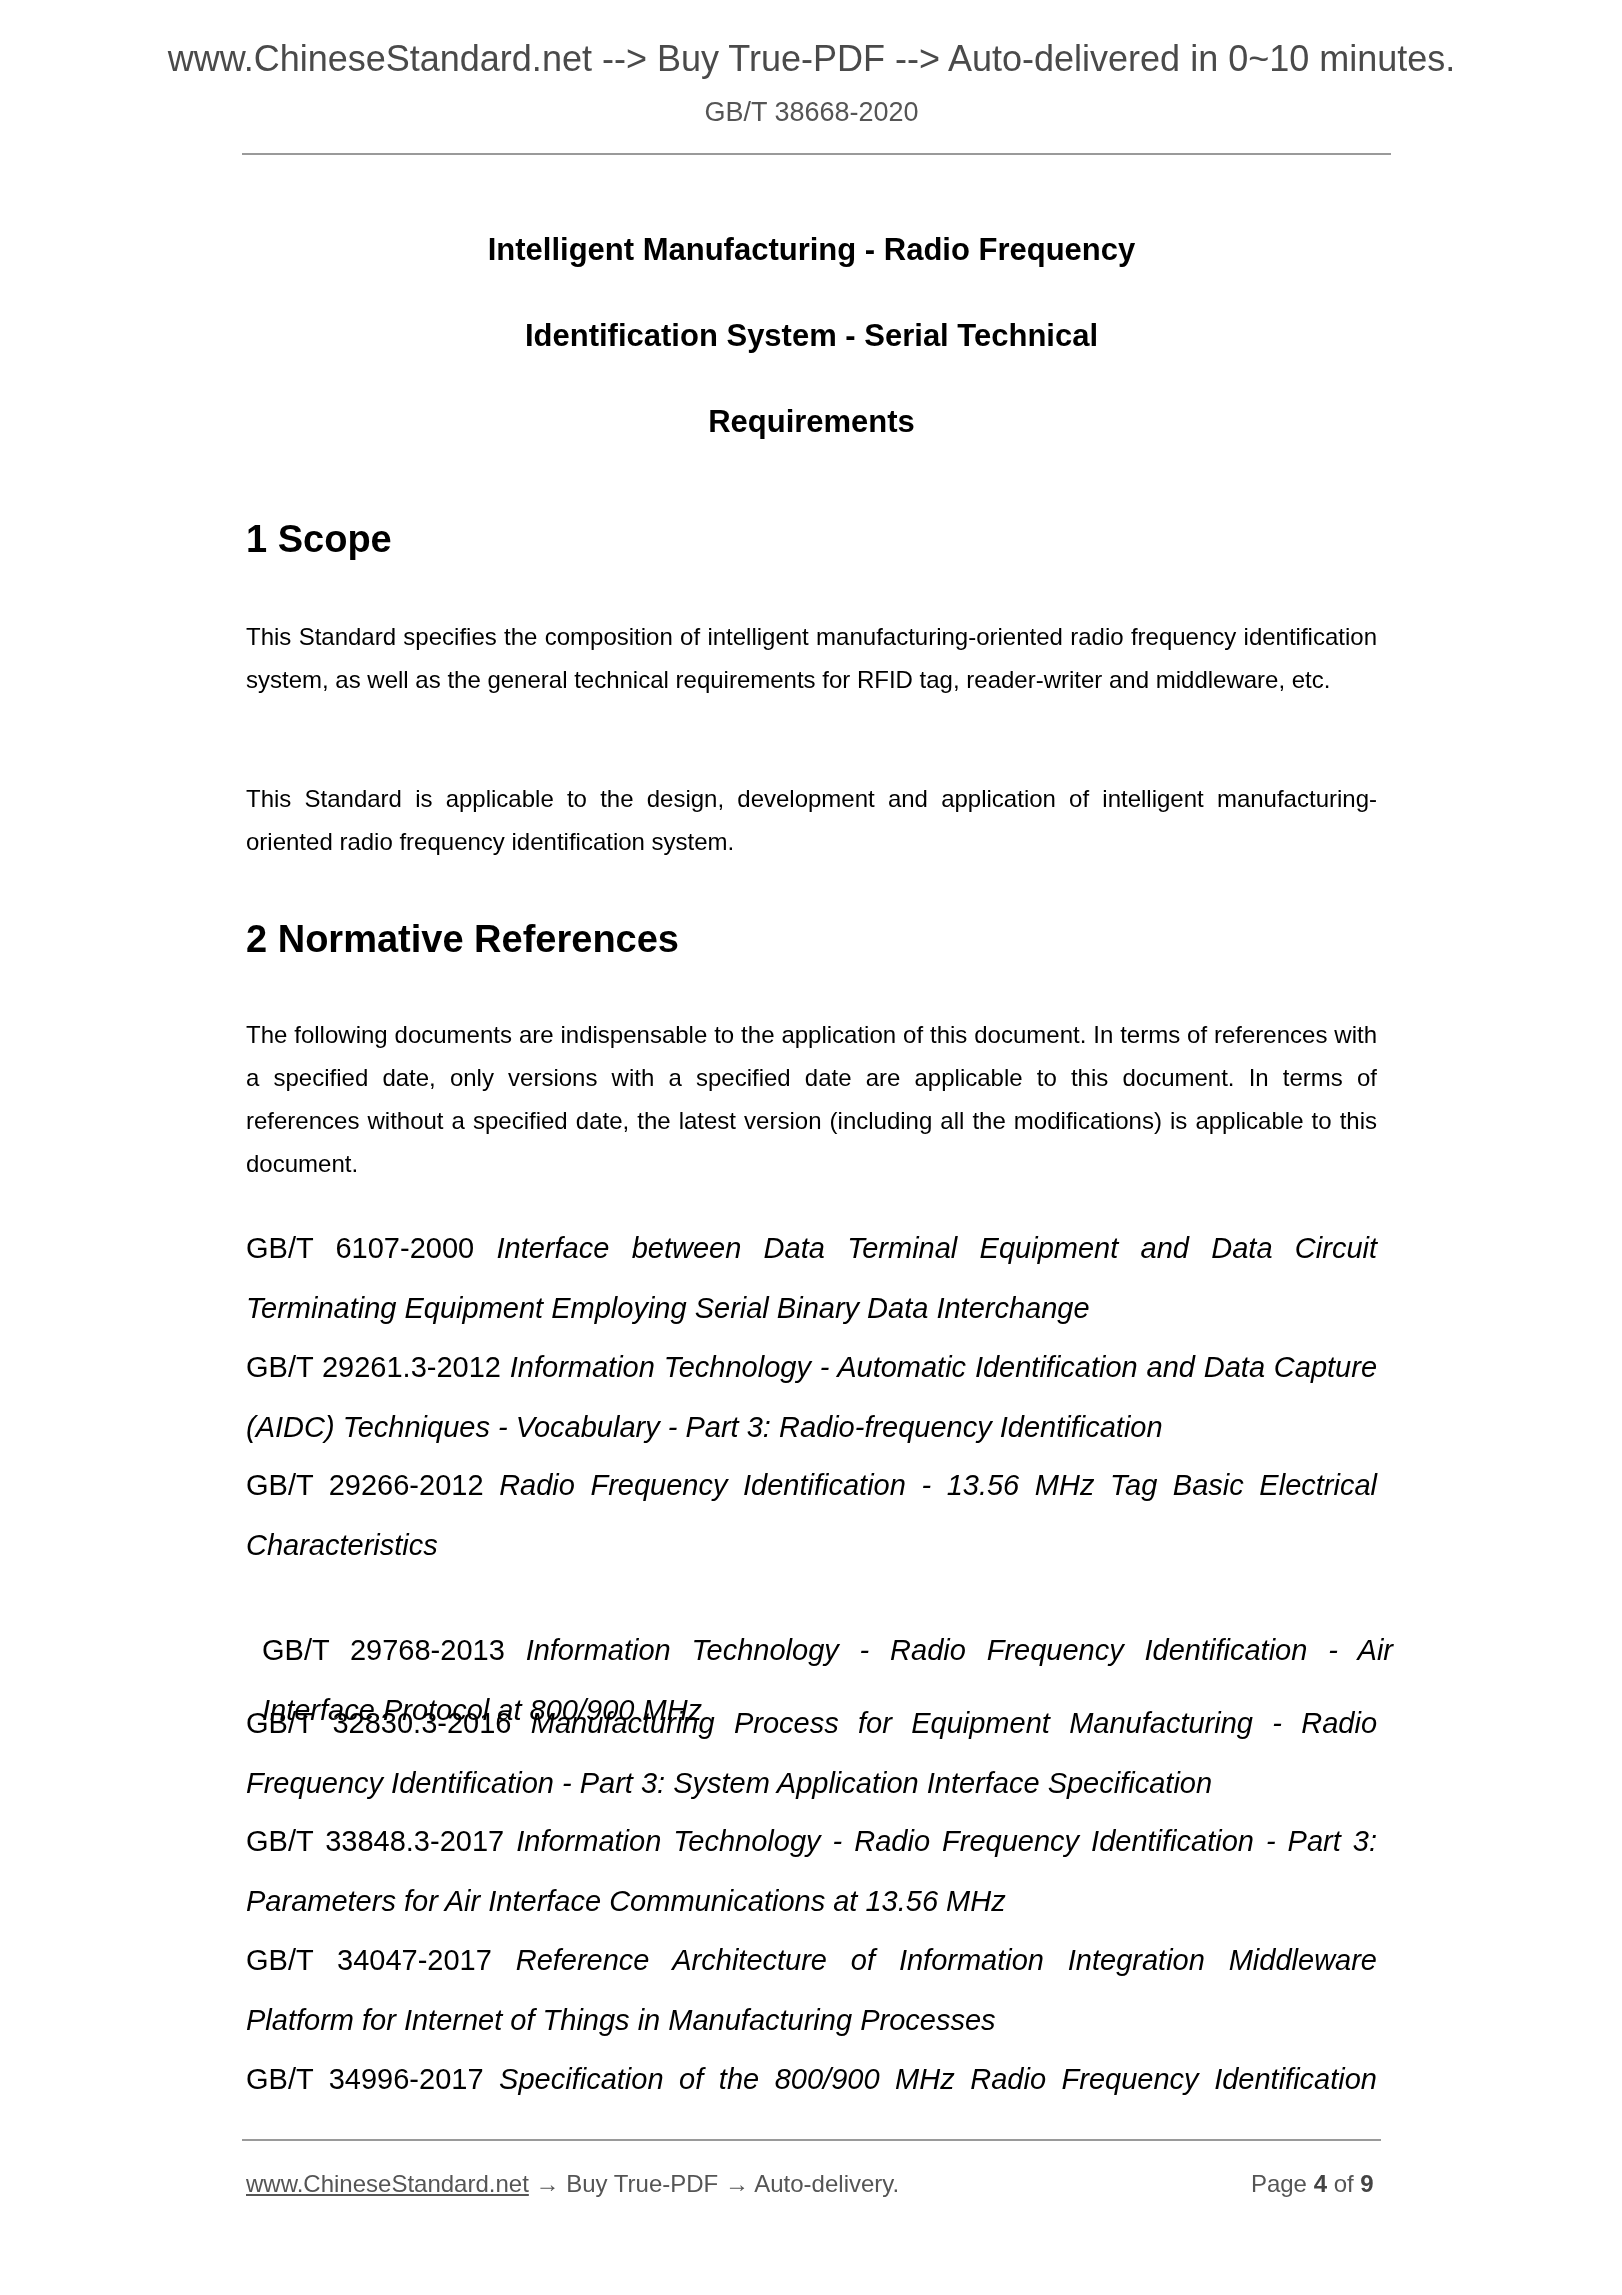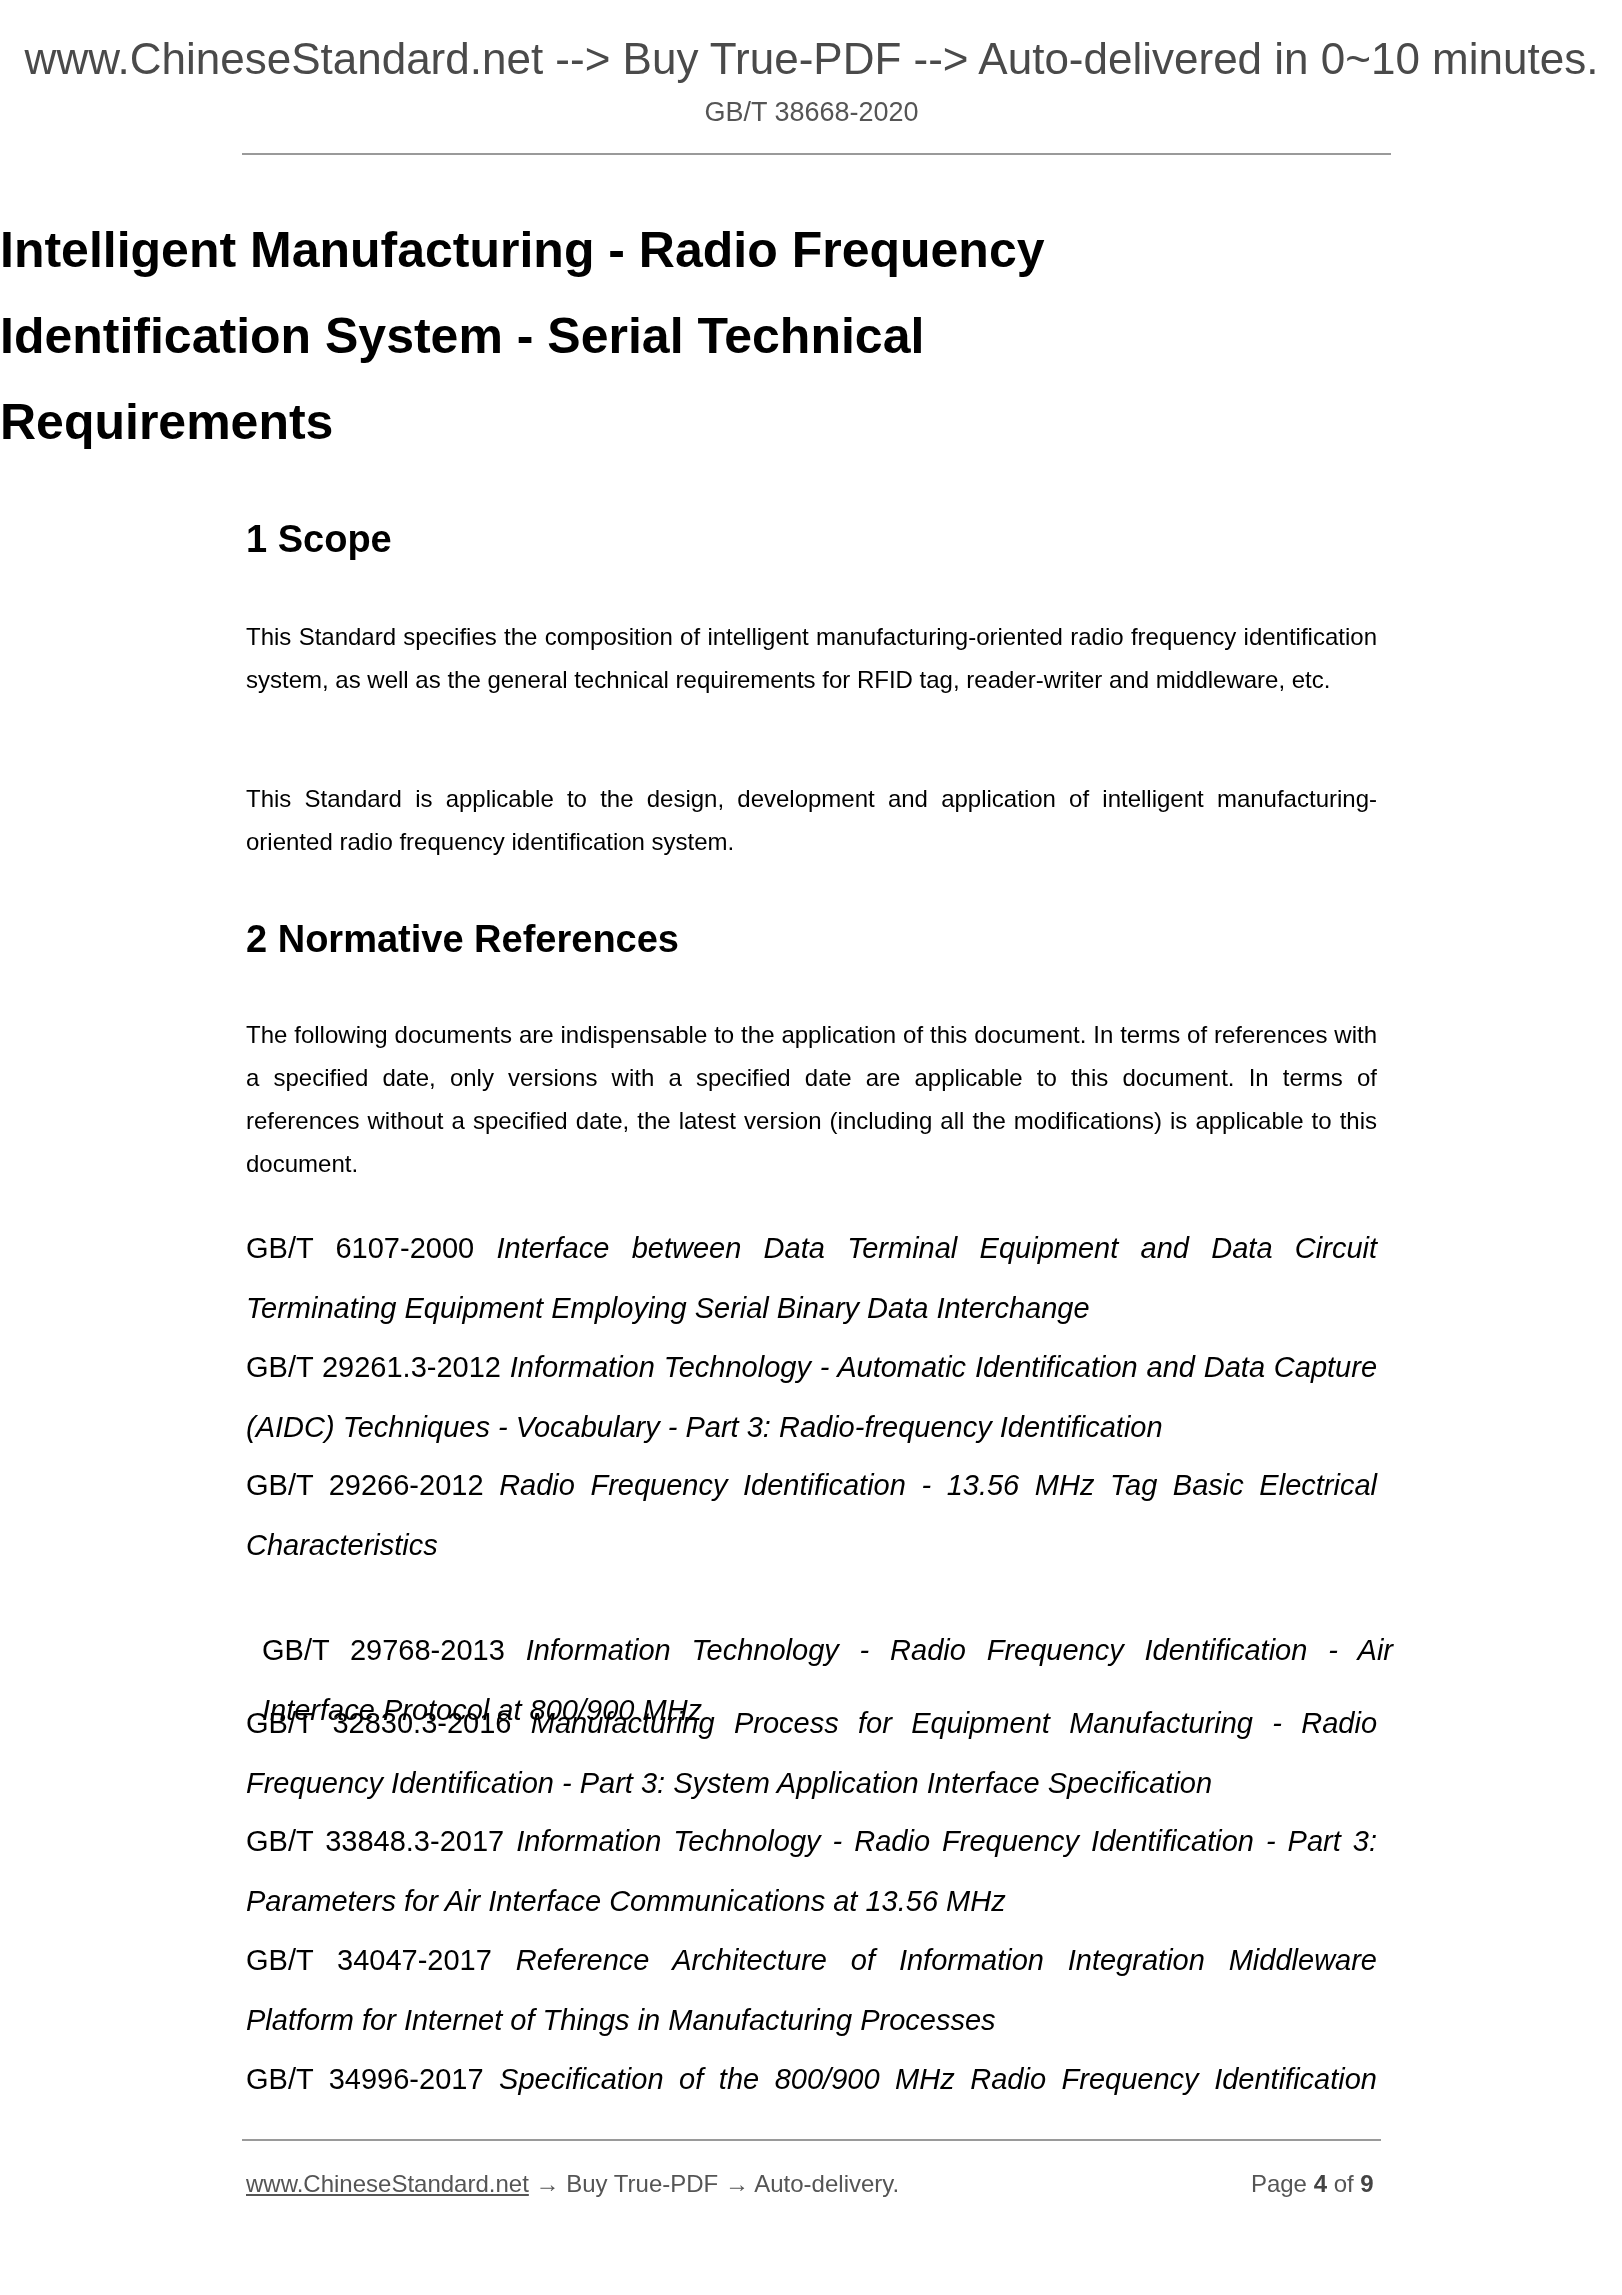--- a/index.html
+++ b/index.html
@@ -1,26 +1,26 @@
 <!DOCTYPE html>
 <html style="font-size:13.3px"><head>
   <meta charset="utf-8">
   <style>
     html, body { margin: 0; padding: 0; background: #ffffff; }
     body { width: 1623px; height: 2295px; position: relative; overflow: hidden;
            font-family: "Liberation Sans", sans-serif; color: #000; }
     .hdr-top { position: absolute; left: 0; width: 1623px; top: 35px; text-align: center;
-               font-size: 44px; color: #4a4a4a; line-height: 47px; }
+               font-size: 36px; color: #4a4a4a; line-height: 47px; }
     .hdr-sub { position: absolute; left: 0; width: 1623px; top: 96px; text-align: center;
                font-size: 27px; color: #555; line-height: 33px; }
     .rule { position: absolute; height: 1.7px; background: #9a9a9a; }
     .rule.top { left: 242px; width: 1149px; top: 153px; }
     .rule.bottom { left: 242px; width: 1139px; top: 2139px; }
-    .title { position: absolute; left: 0; width: 1623px; 
-             font-weight: bold; font-size: 50px; line-height: 50px; }
+    .title { position: absolute; left: 0; width: 1623px; text-align: center;
+             font-weight: bold; font-size: 31px; line-height: 50px; }
     .h1 { position: absolute; left: 246px; font-weight: bold; font-size: 38px; line-height: 50px; }
     .para { position: absolute; left: 246px; width: 1131px; font-size: 24px; line-height: 43px;
             text-align: justify; }
     .ref { position: absolute; left: 246px; width: 1131px; font-size: 29px; line-height: 60px;
            text-align: justify; }
     .ref .code { font-style: normal; }
     .ref .ttl { font-style: italic; }
     .ref.cut { text-align-last: justify; }
     .footer { position: absolute; left: 246px; width: 1131px; top: 2163px; font-size: 24px;
               color: #555; line-height: 42px; }

